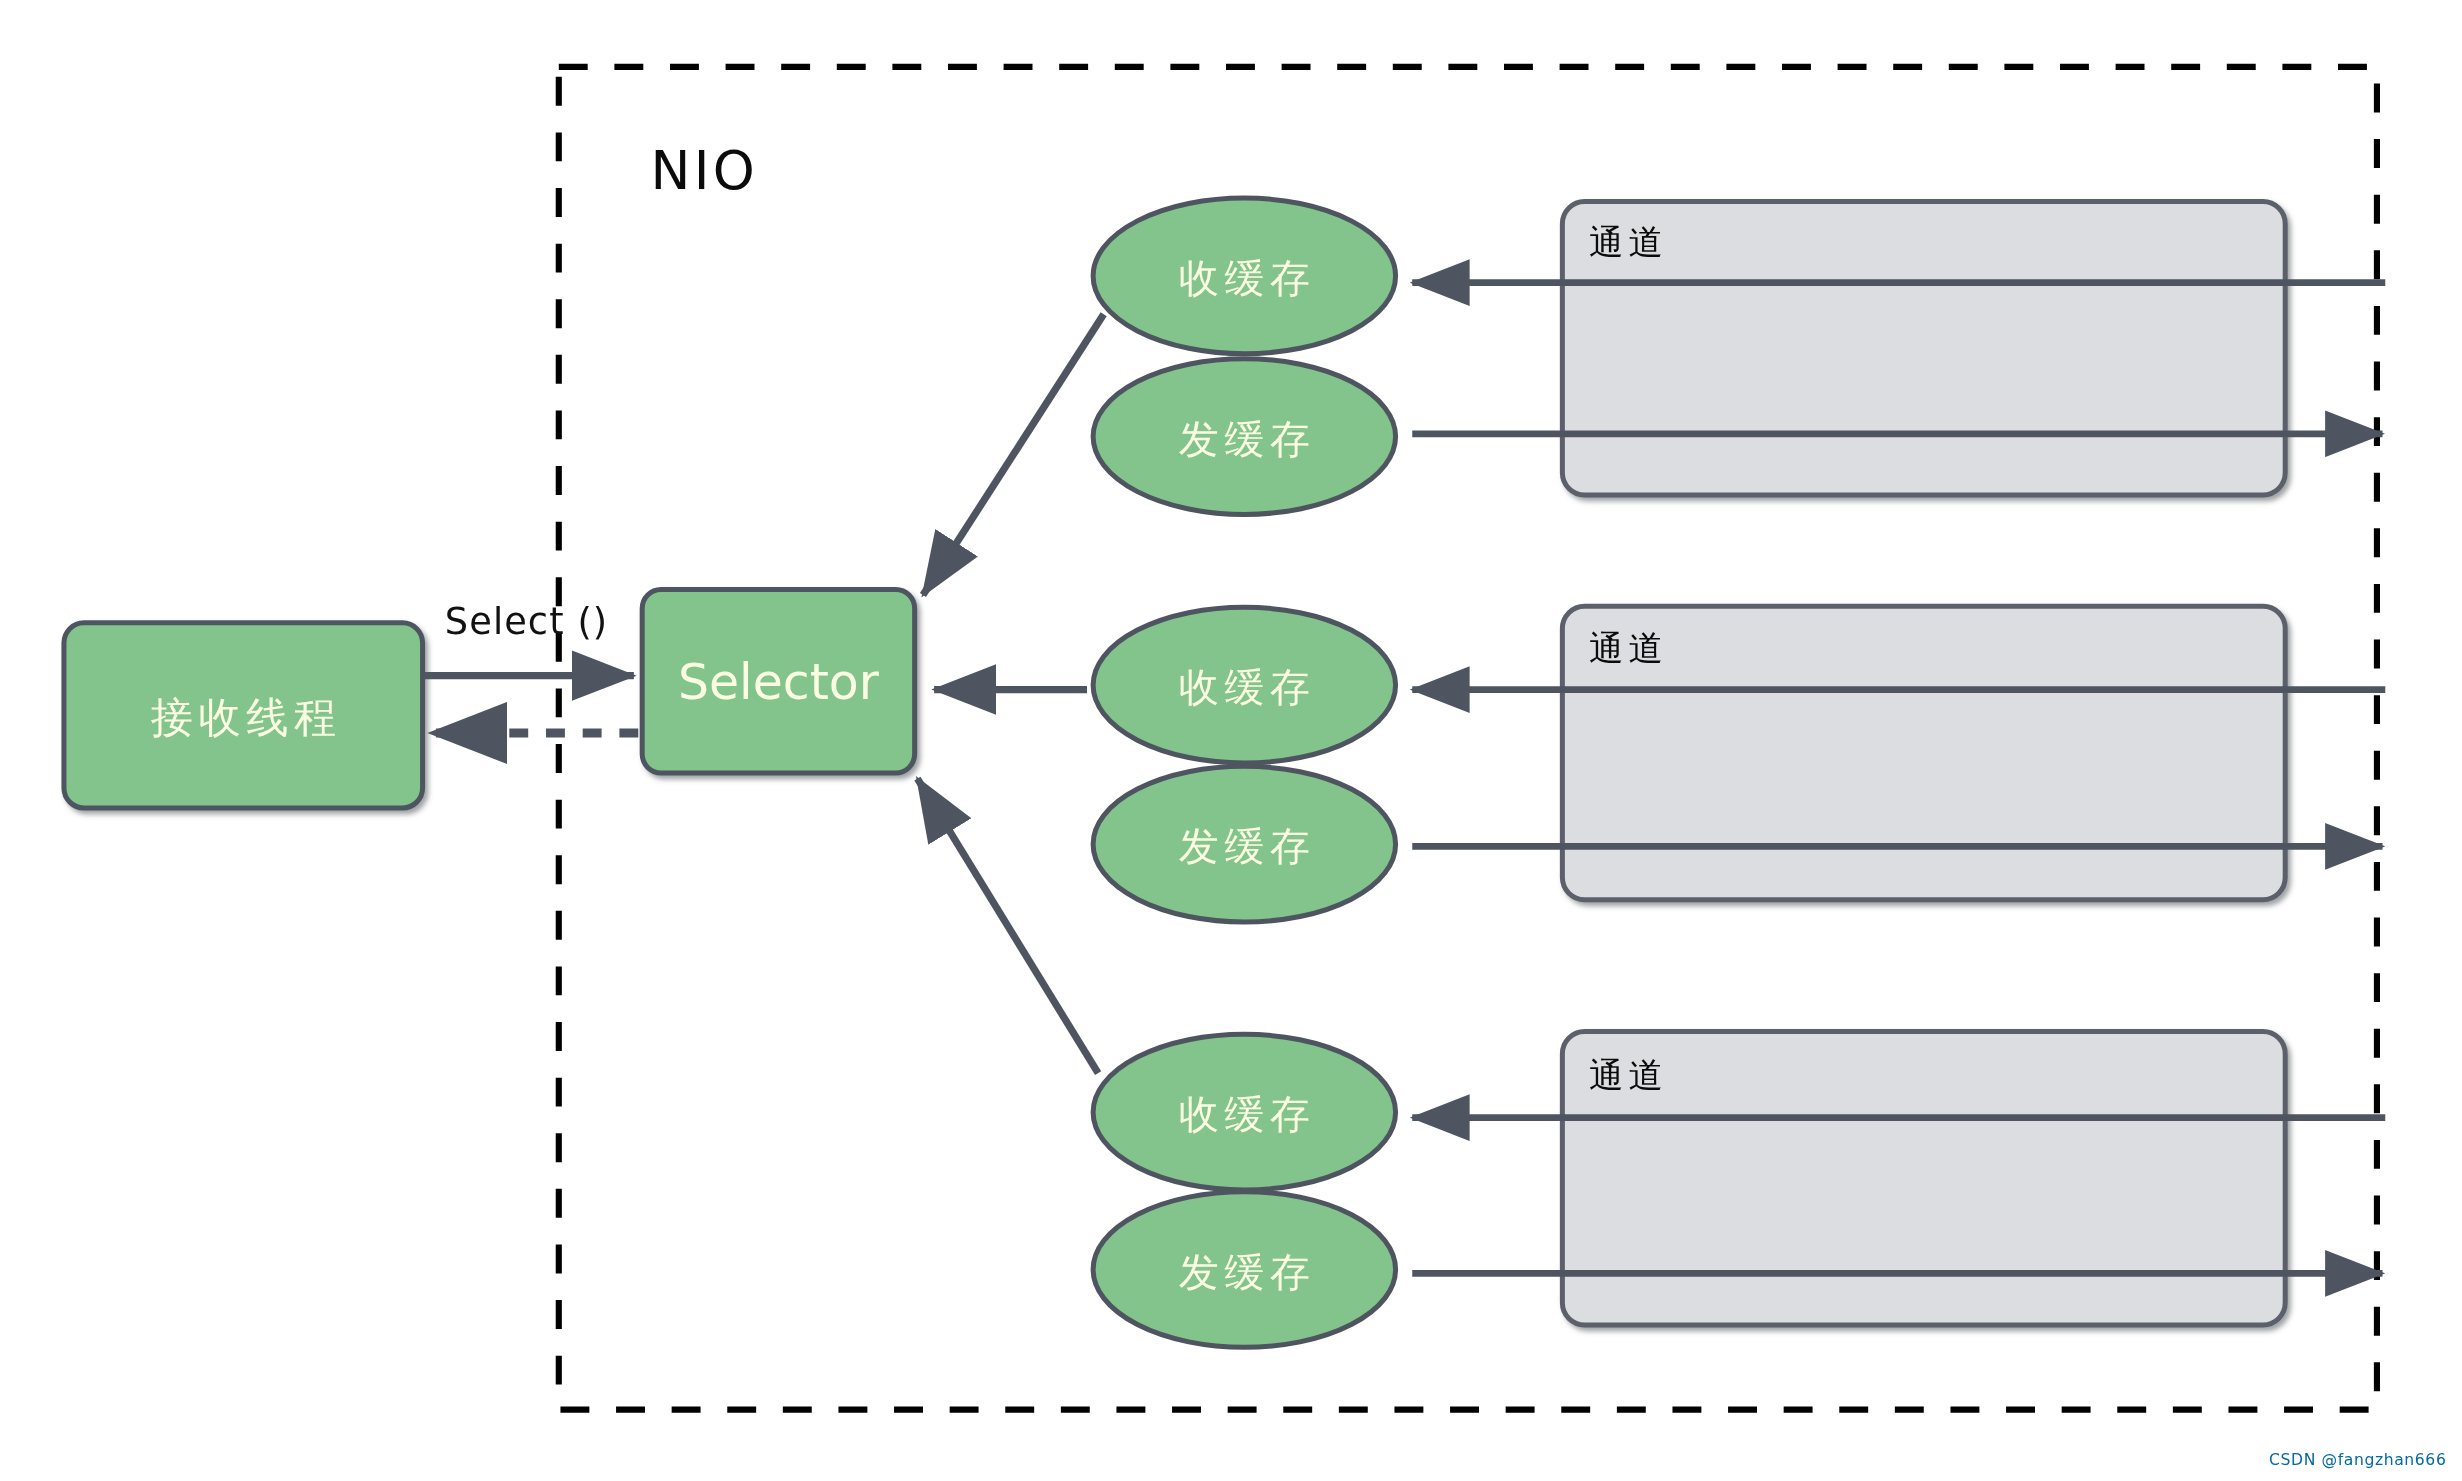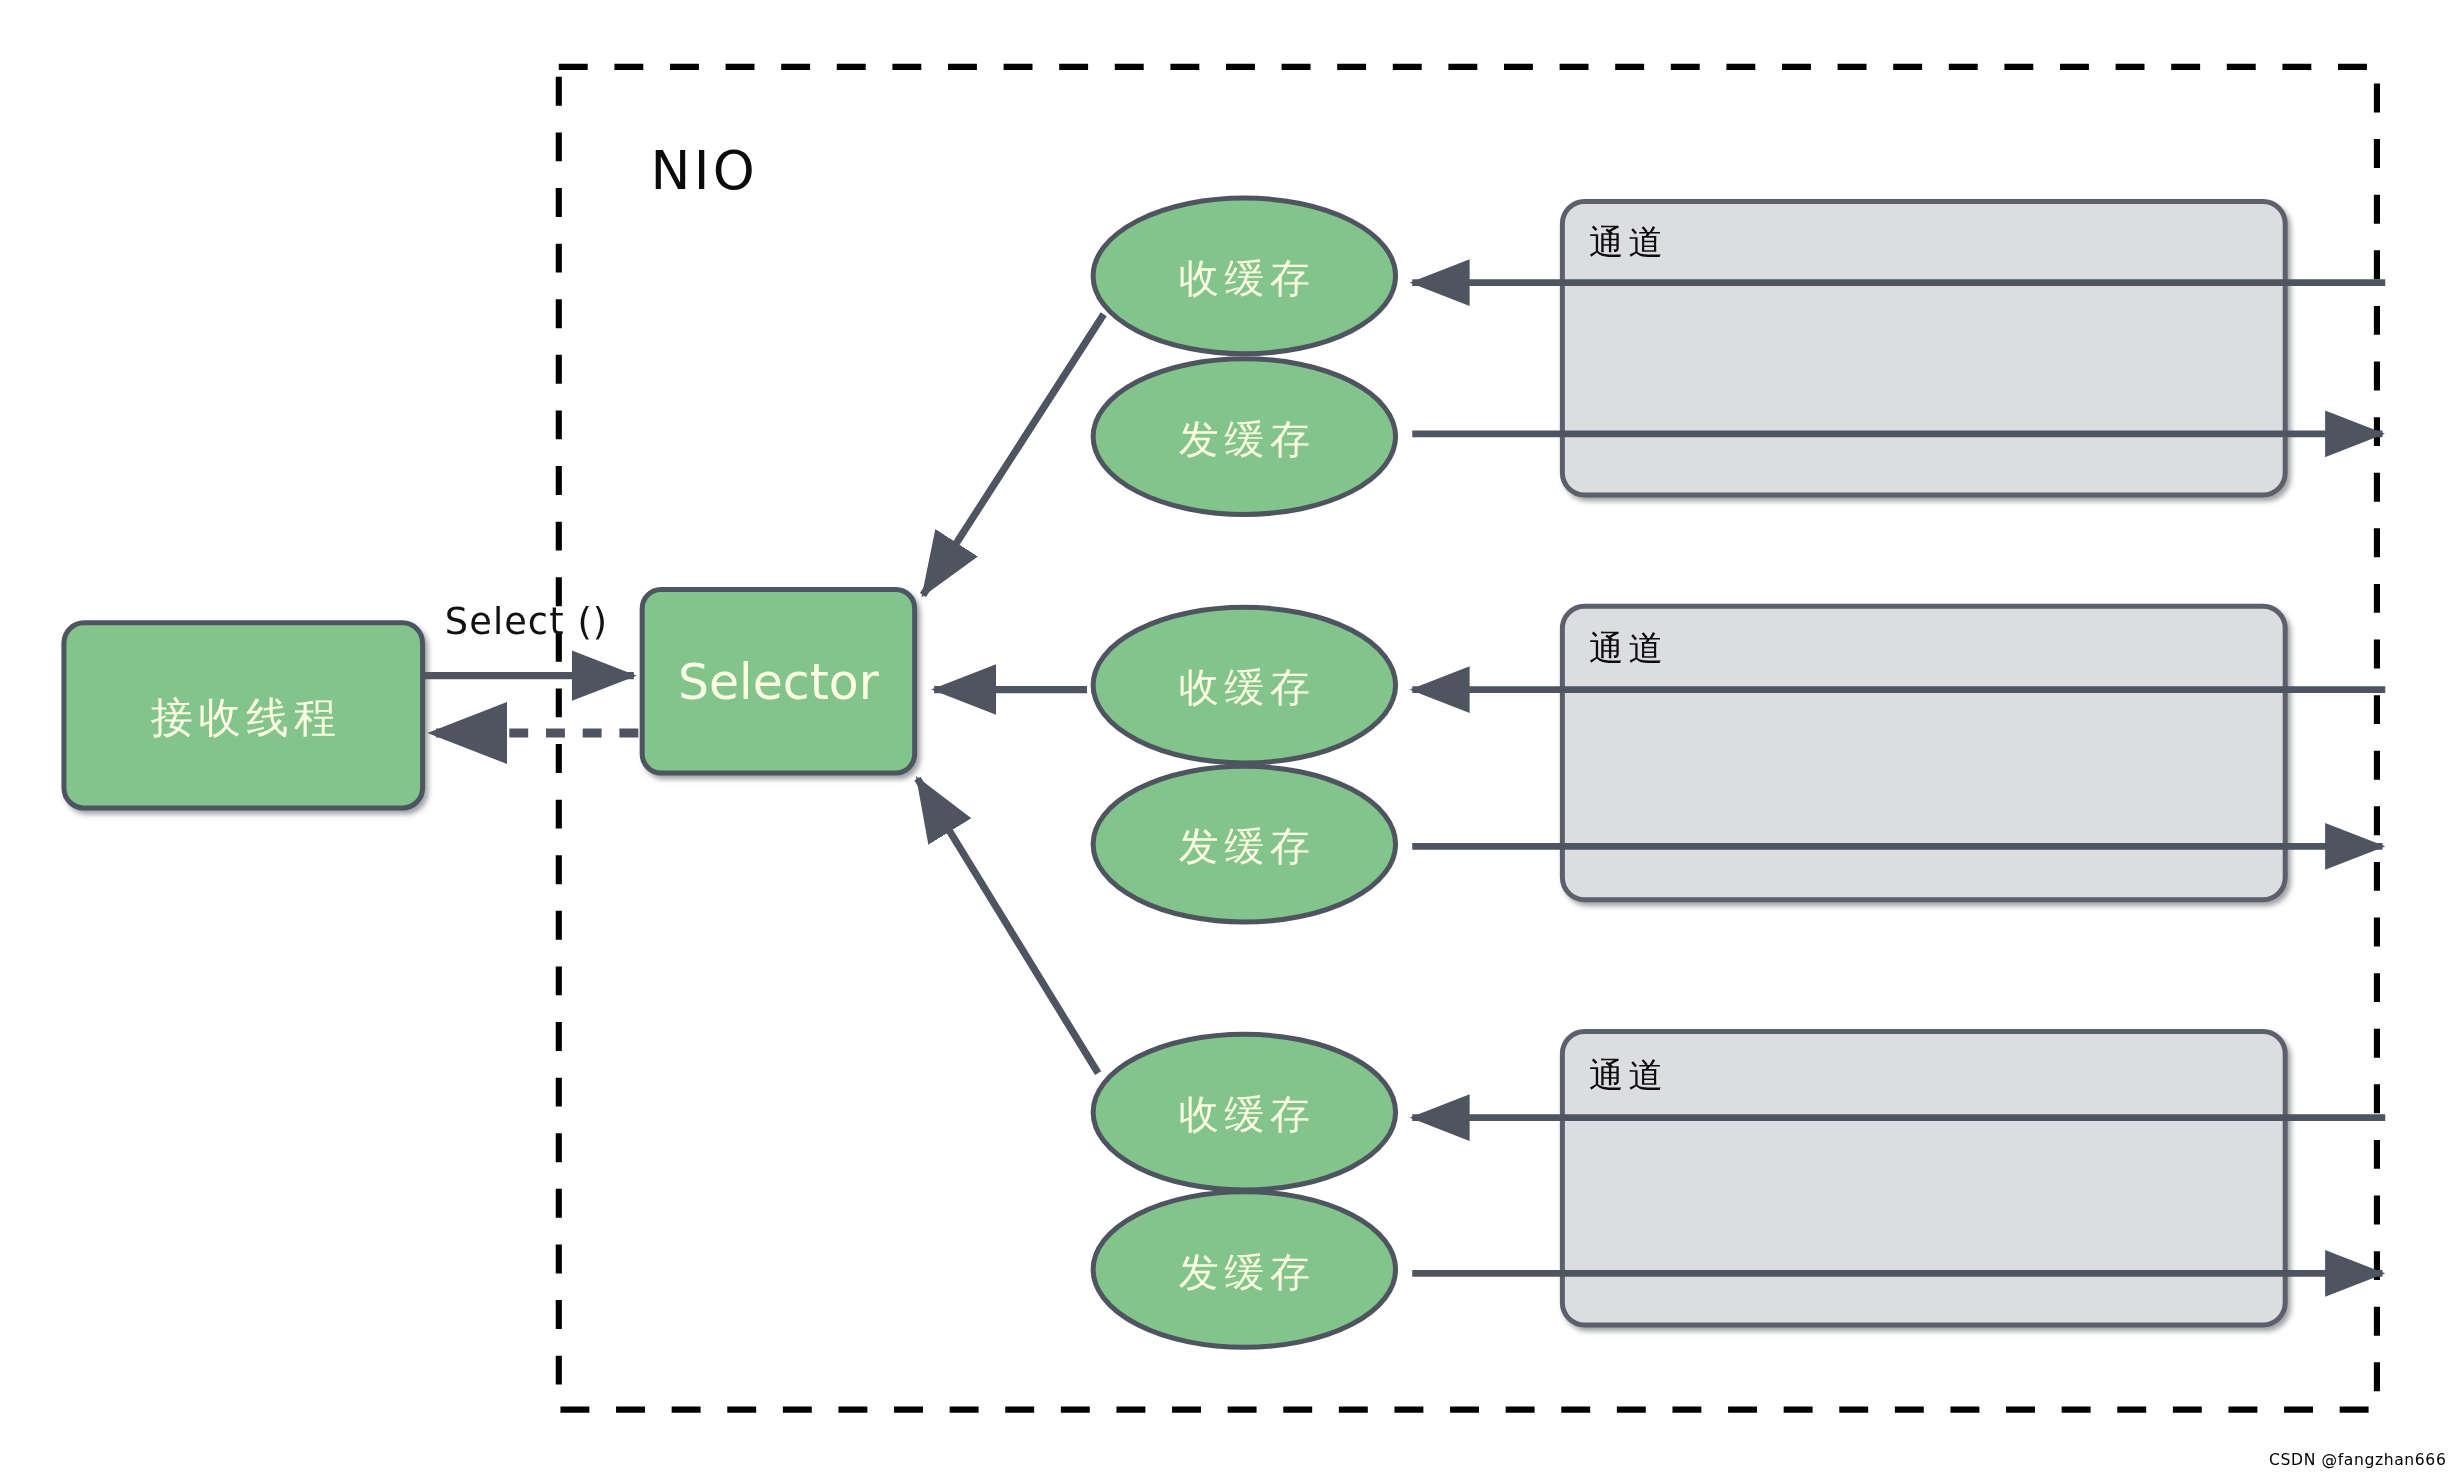--- a/index.html
+++ b/index.html
@@ -56,21 +56,21 @@
     font-size: 66px;
     letter-spacing: 2px;
     dominant-baseline: middle;
   }
   .watermark {
     position: absolute;
     right: 15.6px;
     bottom: 13.3px;
     font-family: "DejaVu Sans", "Liberation Sans", sans-serif;
     font-size: 15.6px;
-    color: #000000;
+    color: #0369a1;
     letter-spacing: 0.6px;
     user-select: none;
   }
 </style>
 </head>
 <body>
 
 <div id="canvas">
 
   <svg class="diagram" viewBox="0 0 4428 2665" xmlns="http://www.w3.org/2000/svg">

